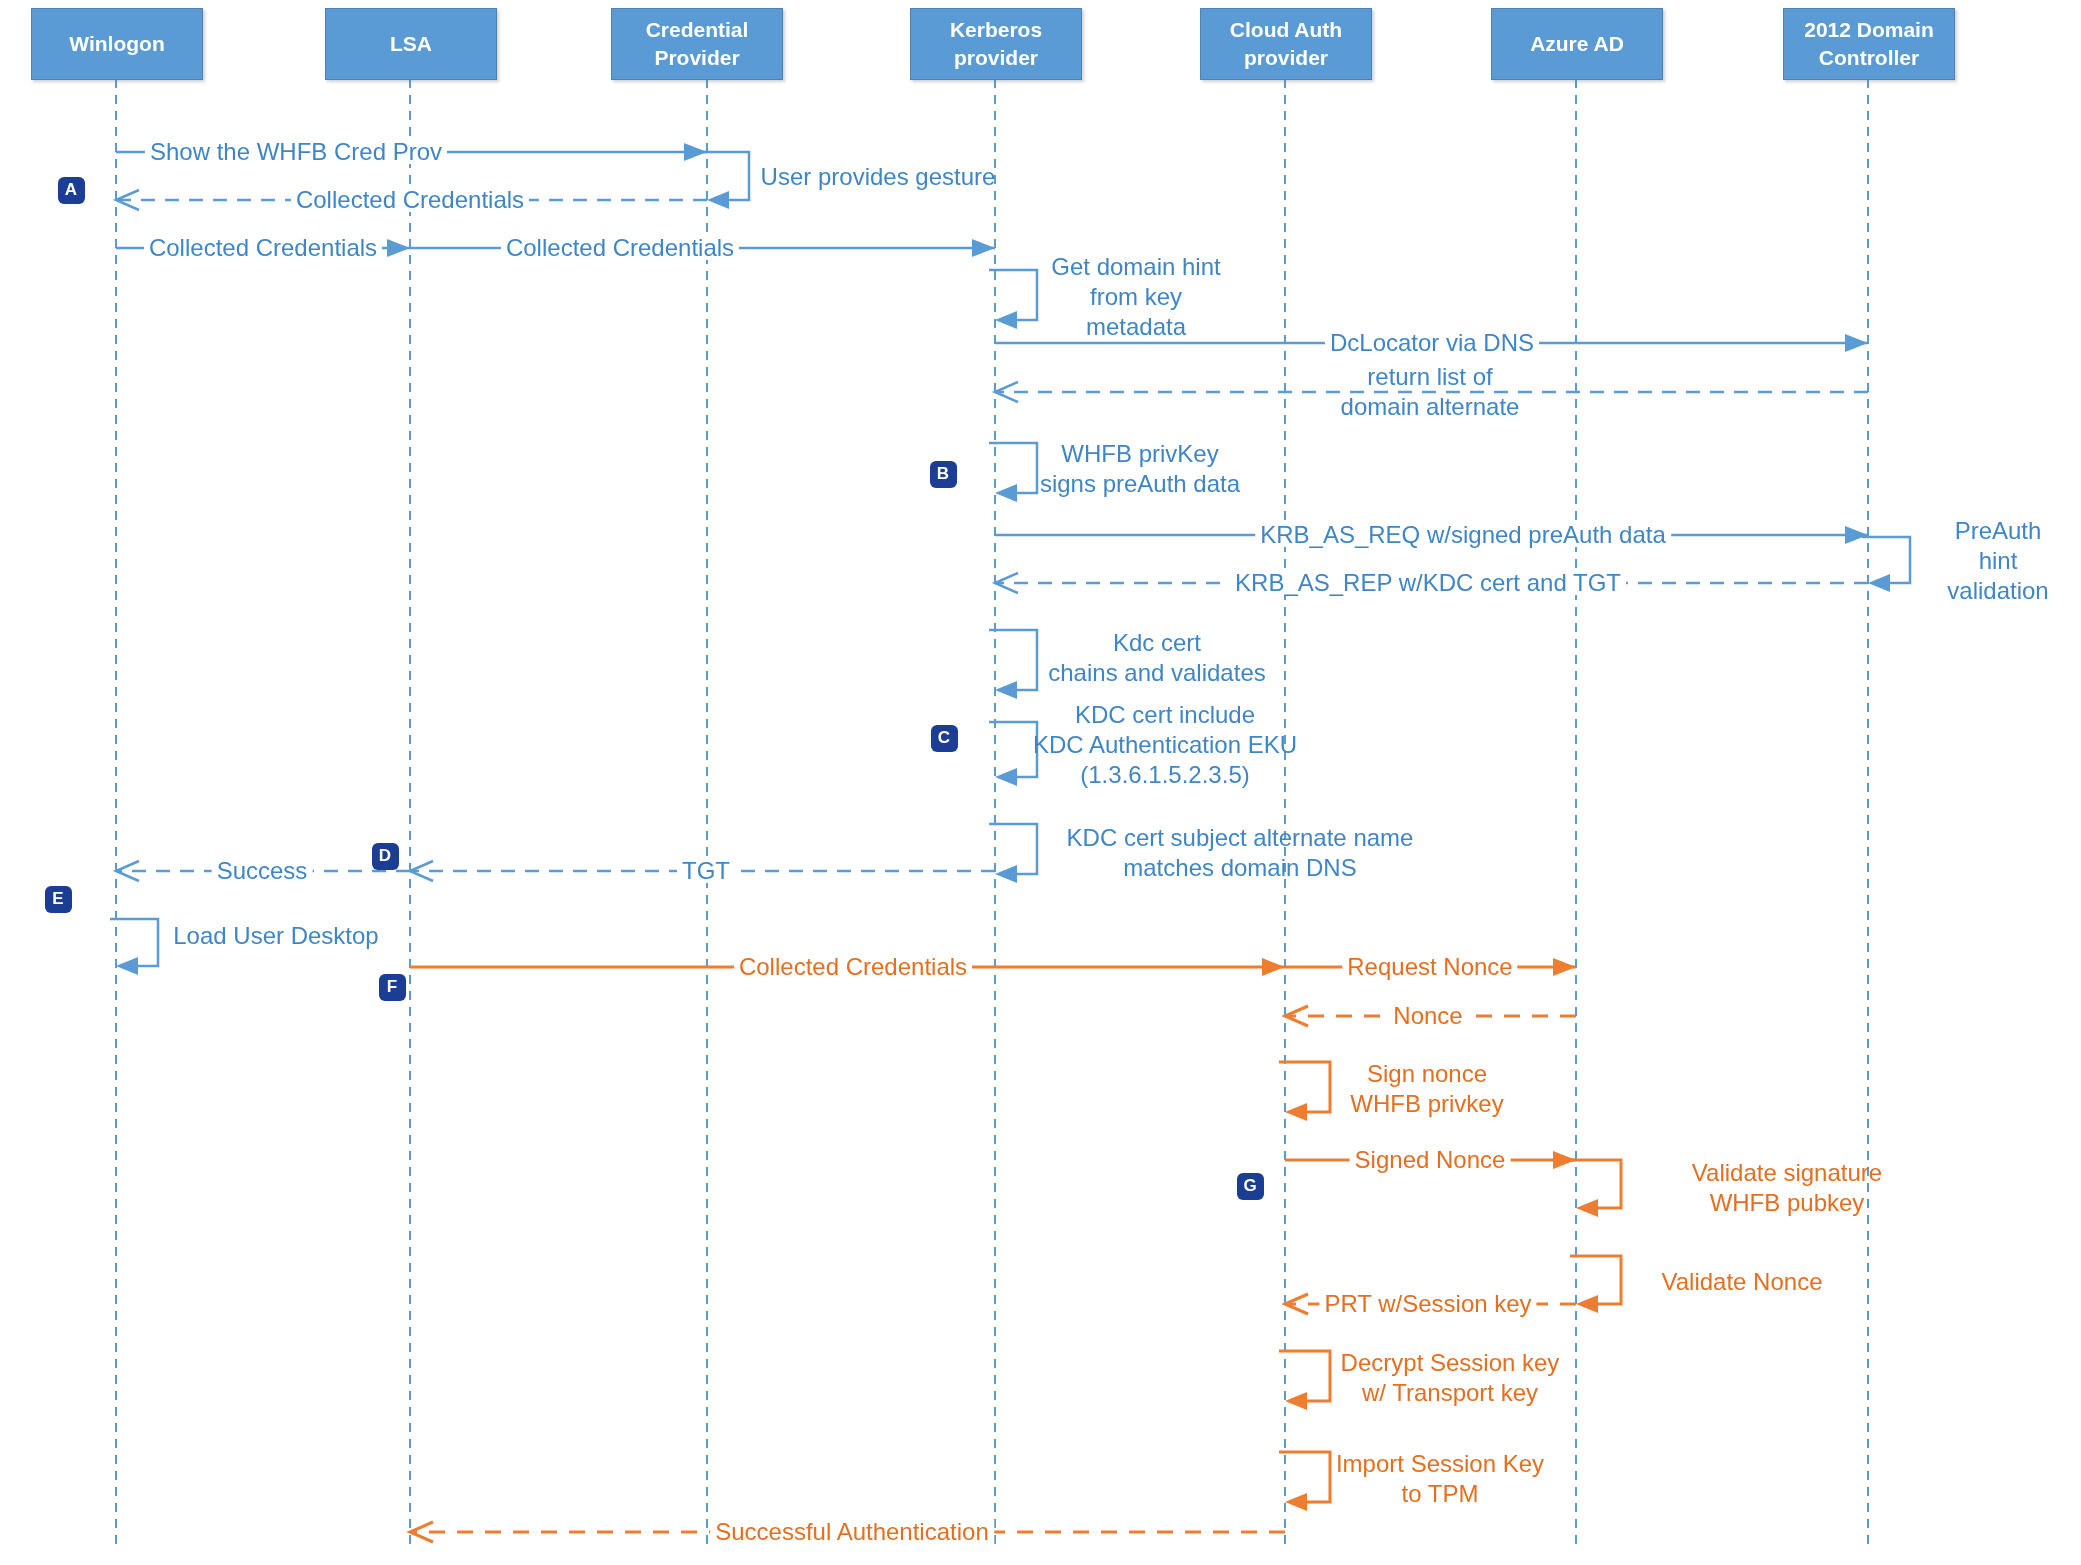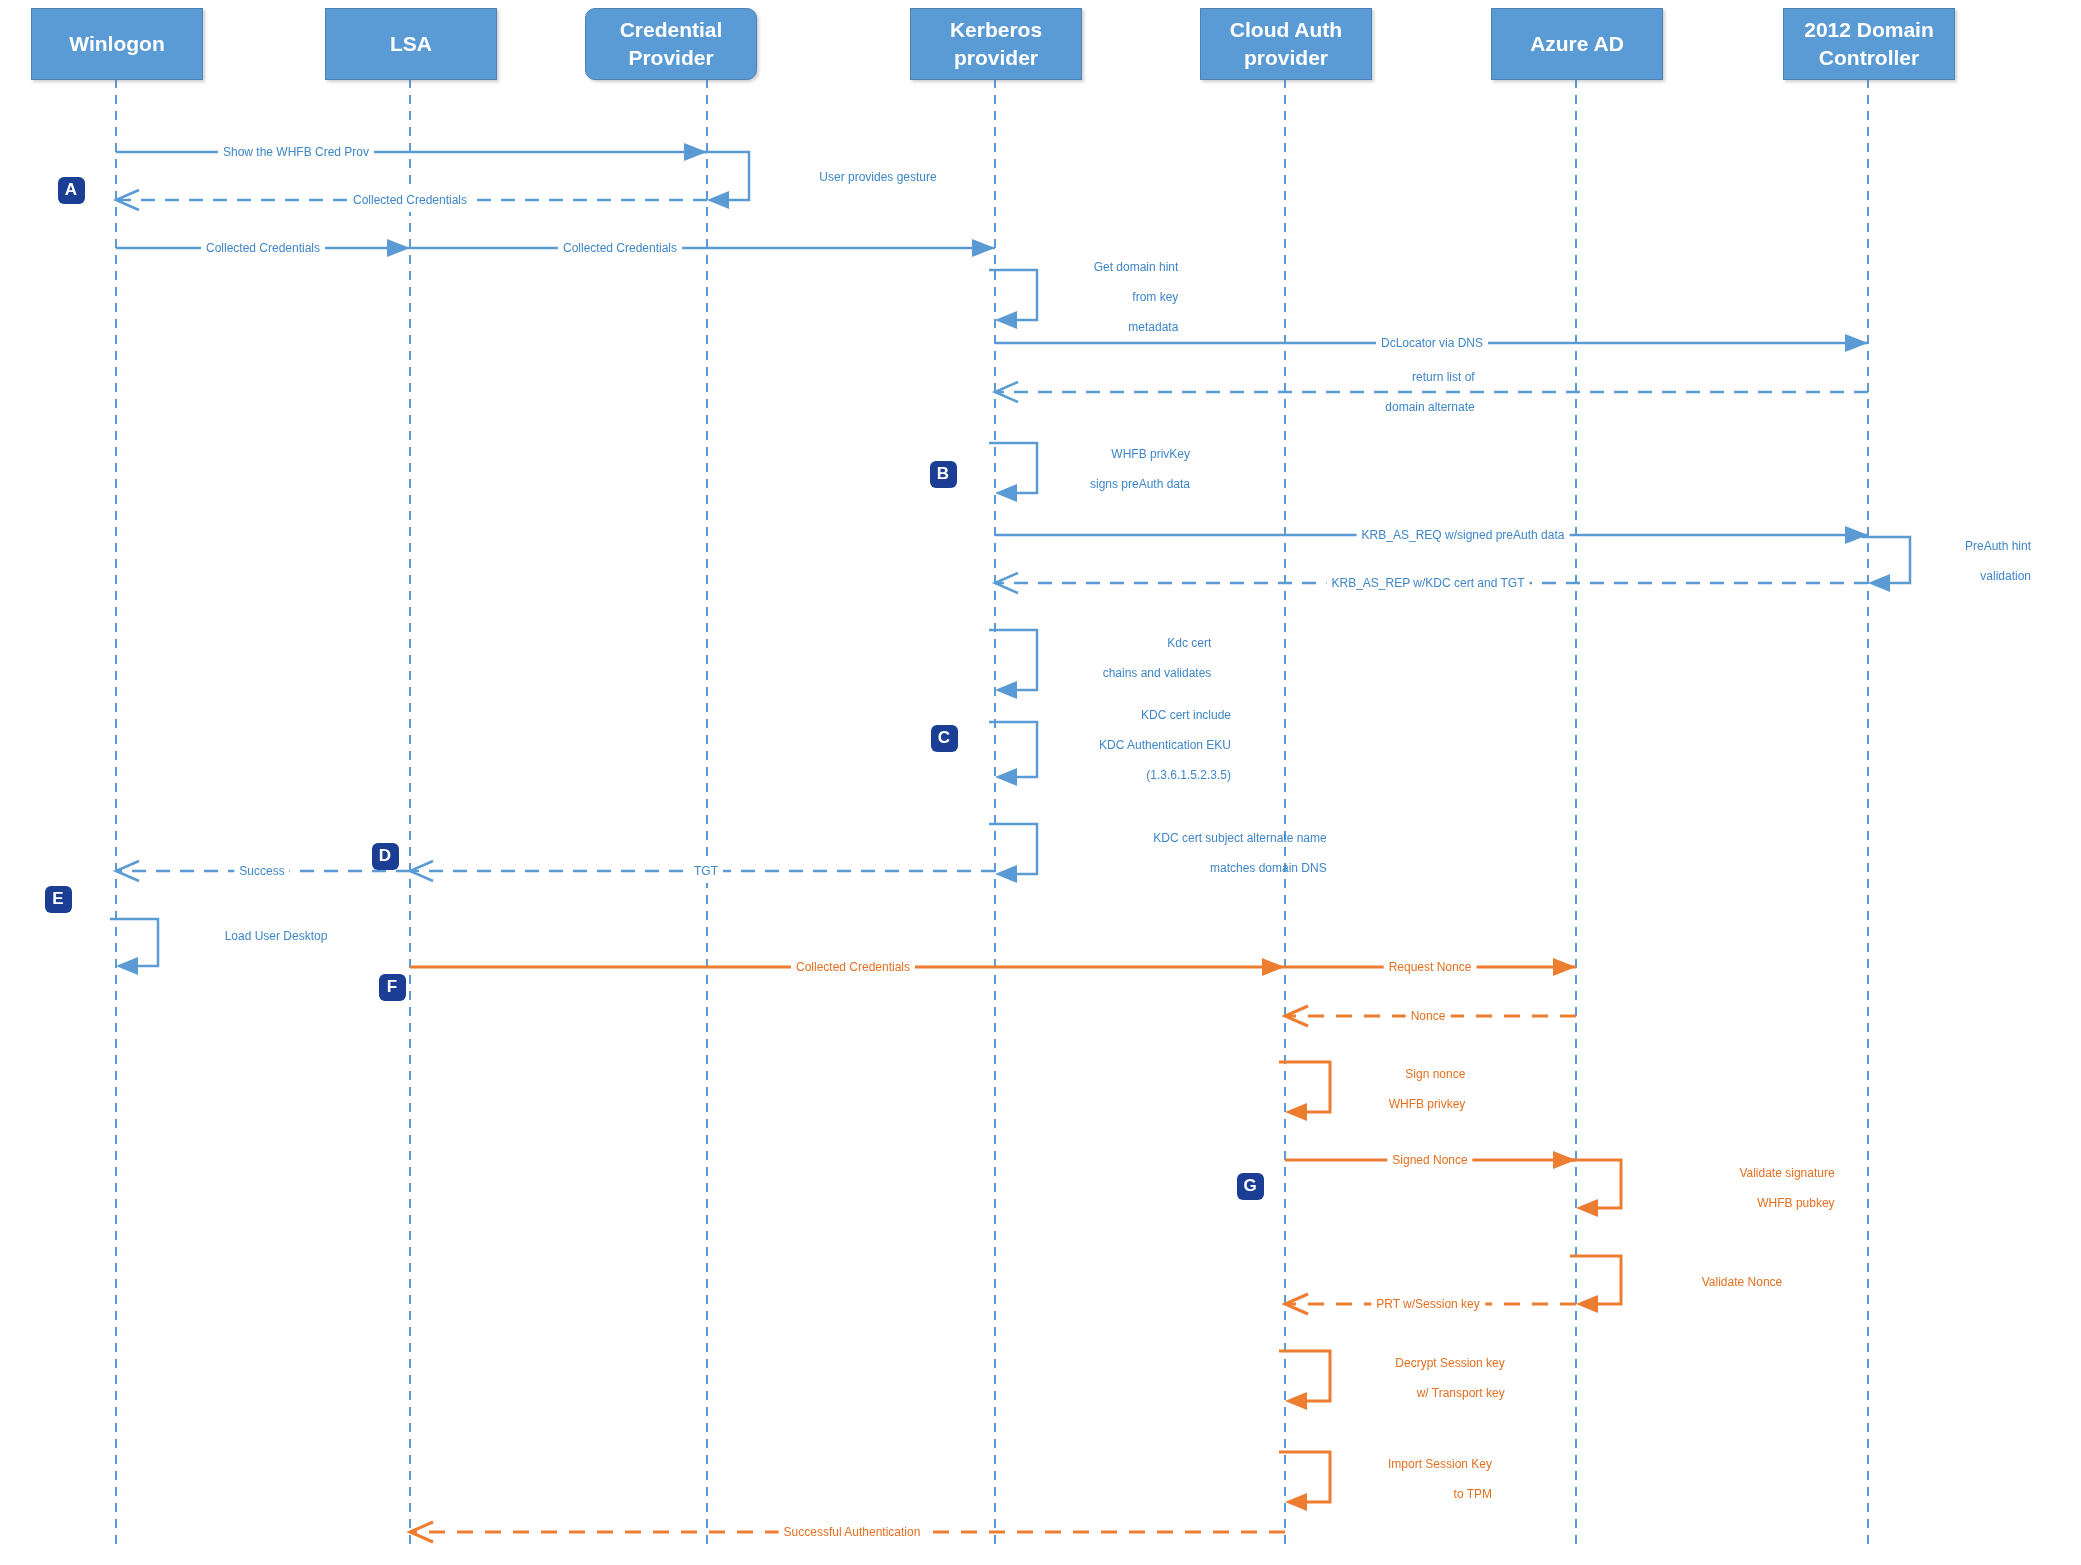--- a/index.html
+++ b/index.html
@@ -4,21 +4,21 @@
 <style>
   html,body{margin:0;padding:0;background:#fff;}
   #stage{position:relative;width:2081px;height:1565px;background:#ffffff;overflow:hidden;
          font-family:"Liberation Sans",sans-serif;}
   #wires{position:absolute;left:0;top:0;z-index:1;}
   .actor{position:absolute;background:#5B9BD5;border:1px solid #4F81B3;
          box-shadow:2px 2px 3px rgba(120,120,120,.35);
          display:flex;align-items:center;justify-content:center;text-align:center;
          color:#ffffff;font-weight:bold;font-size:21px;line-height:28px;z-index:2;}
   .lbl{position:absolute;transform:translate(-50%,-50%);white-space:pre-line;
-       text-align:right;font-size:12px;line-height:30px;z-index:2;}
+       text-align:center;font-size:24px;line-height:30px;z-index:2;}
   .lbl.blue{color:#3E86C8;}
   .lbl.orange{color:#E56F1F;}
   .lbl.bg{background:#ffffff;padding:0 5px;white-space:nowrap;line-height:24px;}
   .marker{position:absolute;width:27px;height:27px;background:#1B3E94;border-radius:6px;
           color:#ffffff;font-weight:bold;font-size:17px;z-index:3;
           display:flex;align-items:center;justify-content:center;}
 </style>
 </head>
 <body>
 
@@ -90,21 +90,21 @@
       <line x1="1285" y1="1532" x2="410" y2="1532" stroke="#ED7D31" stroke-width="3" stroke-dasharray="16 12"></line>
       <path d="M 433 1522 L 410 1532 L 433 1542" fill="none" stroke="#ED7D31" stroke-width="3"></path>
     </svg>
   <div id="labels">
       <div class="actor" style="left: 31px; top: 8px; width: 170px; height: 70px;">
         <span>Winlogon</span>
       </div>
       <div class="actor" style="left: 325px; top: 8px; width: 170px; height: 70px;">
         <span>LSA</span>
       </div>
-      <div class="actor" style="left: 585px; top: 8px; width: 170px; height: 70px; border-radius: 10px;">
+      <div class="actor" style="left: 611px; top: 8px; width: 170px; height: 70px;">
         <span>Credential Provider</span>
       </div>
       <div class="actor" style="left: 910px; top: 8px; width: 170px; height: 70px;">
         <span>Kerberos provider</span>
       </div>
       <div class="actor" style="left: 1200px; top: 8px; width: 170px; height: 70px;">
         <span>Cloud Auth provider</span>
       </div>
       <div class="actor" style="left: 1491px; top: 8px; width: 170px; height: 70px;">
         <span>Azure AD</span>

